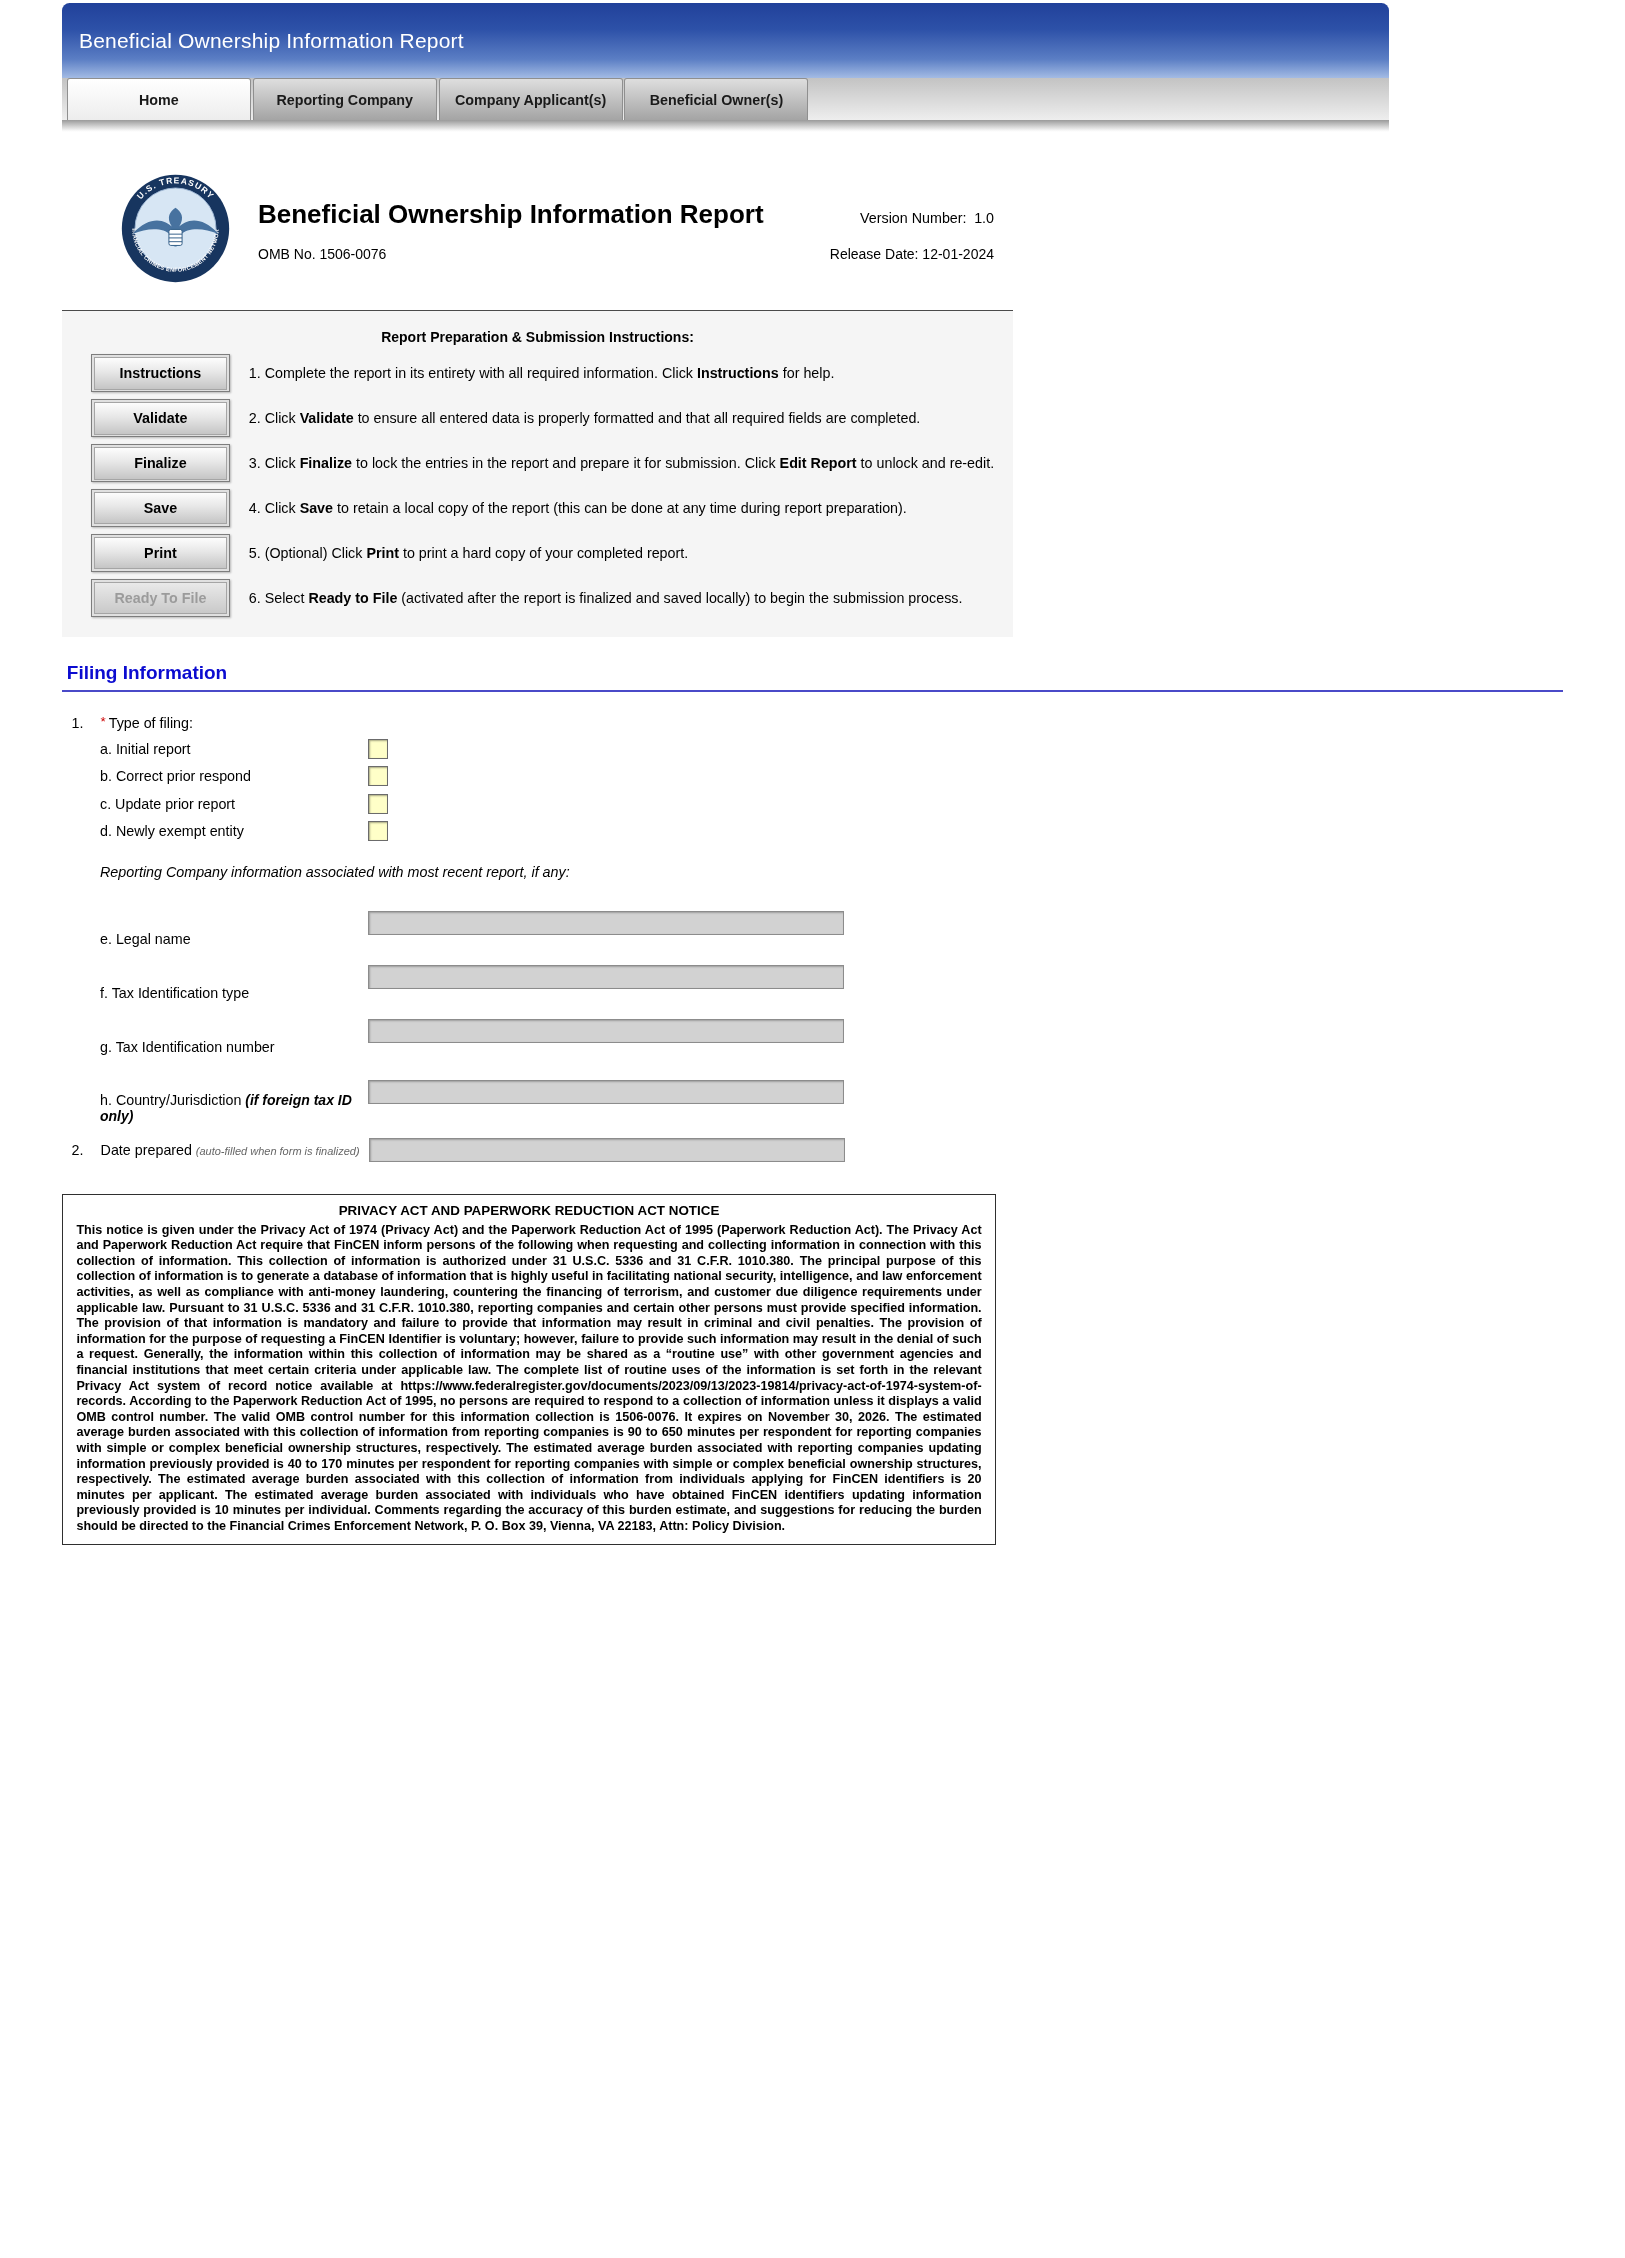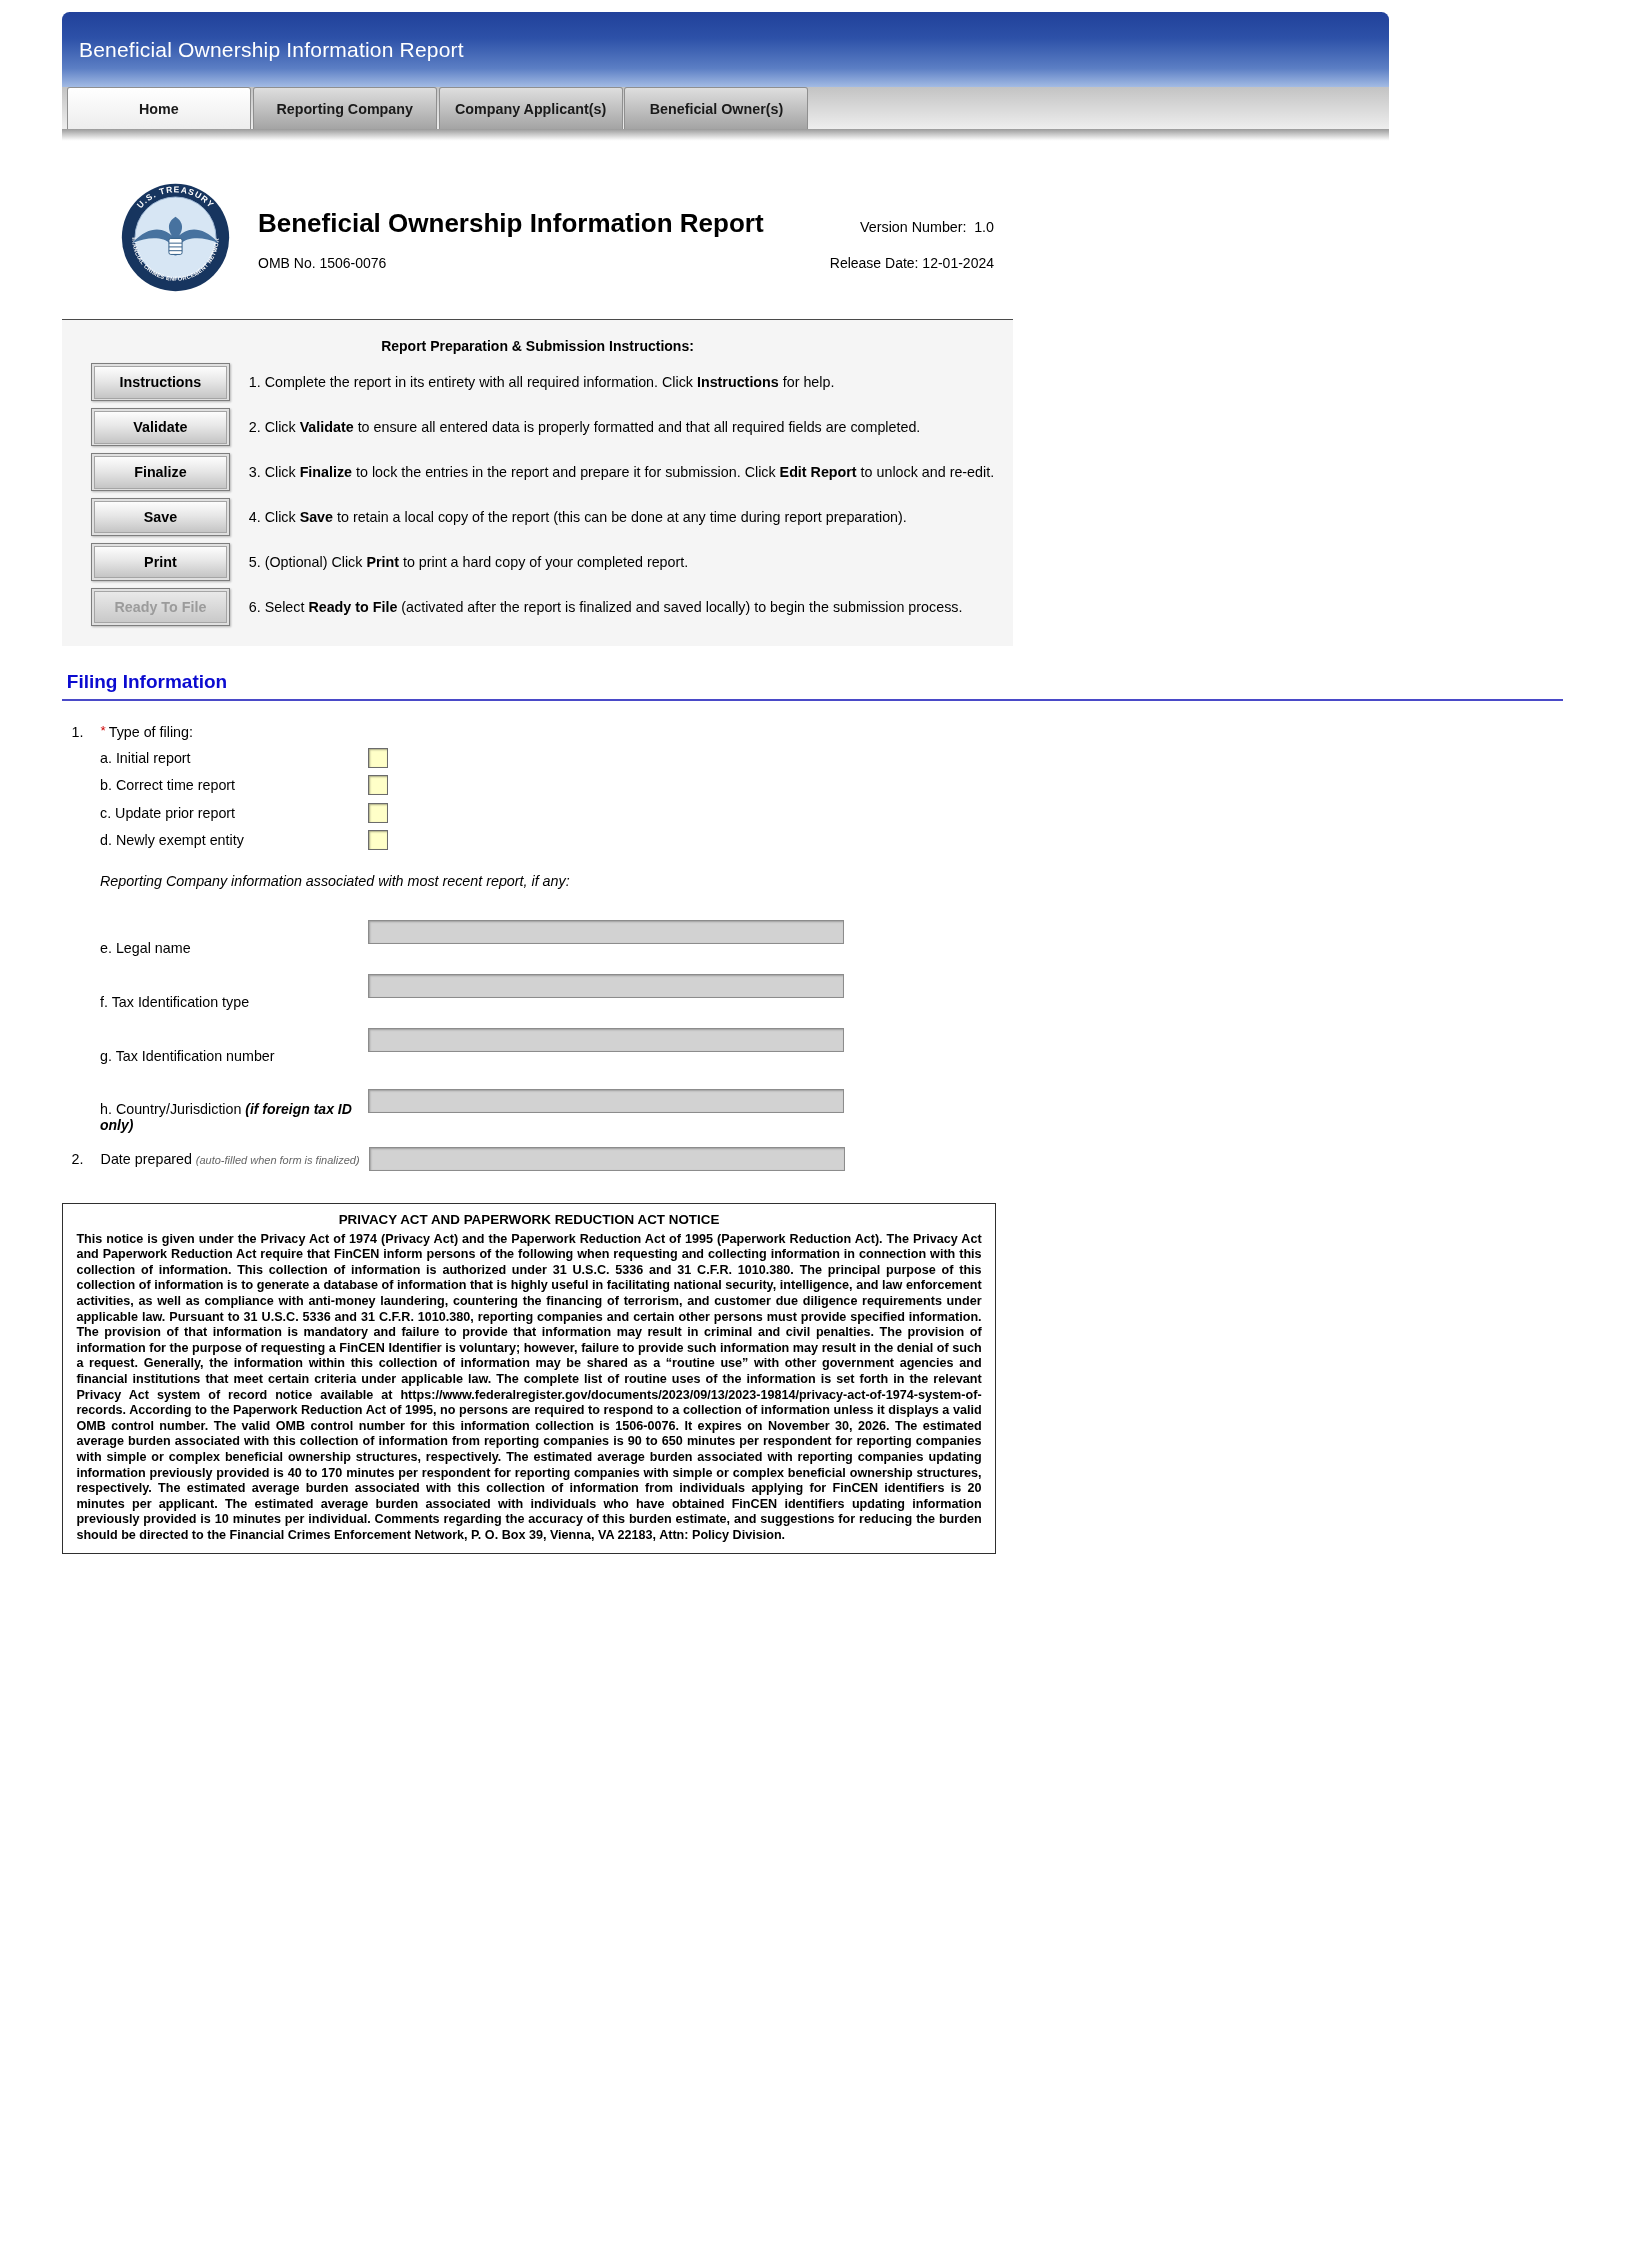--- a/index.html
+++ b/index.html
@@ -5,21 +5,21 @@
 <style>
   * { box-sizing: border-box; }
   body {
     margin: 0;
     width: 1625px;
     min-height: 2259px;
     background: #ffffff;
     color: #000;
     font-family: "Liberation Sans", "DejaVu Sans", sans-serif;
   }
-  .page { width: 1451px; padding: 12px 62px 38px; }
+  .page { width: 1451px; padding: 3px 62px 38px; }
 
   
   .banner {
     height: 75px;
     border-radius: 7.6px 7.6px 0 0;
     background: linear-gradient(180deg, #21419a 0%, #2d51a8 35%, #5b7ec4 75%, #a3bbe4 100%);
     display: flex; align-items: center;
     padding-left: 17px;
   }
   .banner-title { color: #fff; font-size: 21px; letter-spacing: 0.2px; }
@@ -224,21 +224,21 @@
     <span class="item-num">1.</span>
     <span class="req">*</span>
     <span>Type of filing:</span>
   </div>
 
   <div class="check-row">
     <span class="check-label">a. Initial report</span>
     <span class="checkbox"></span>
   </div>
   <div class="check-row">
-    <span class="check-label">b. Correct time report</span>
+    <span class="check-label">b. Correct prior respond</span>
     <span class="checkbox"></span>
   </div>
   <div class="check-row">
     <span class="check-label">c. Update prior report</span>
     <span class="checkbox"></span>
   </div>
   <div class="check-row">
     <span class="check-label">d. Newly exempt entity</span>
     <span class="checkbox"></span>
   </div>

